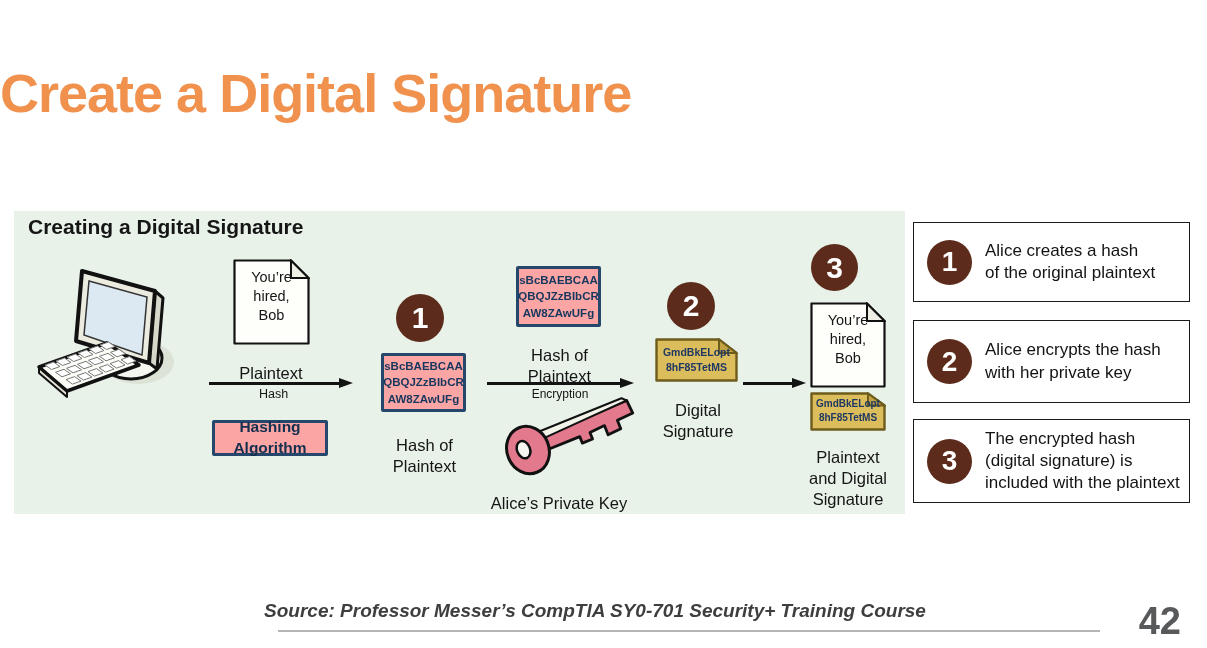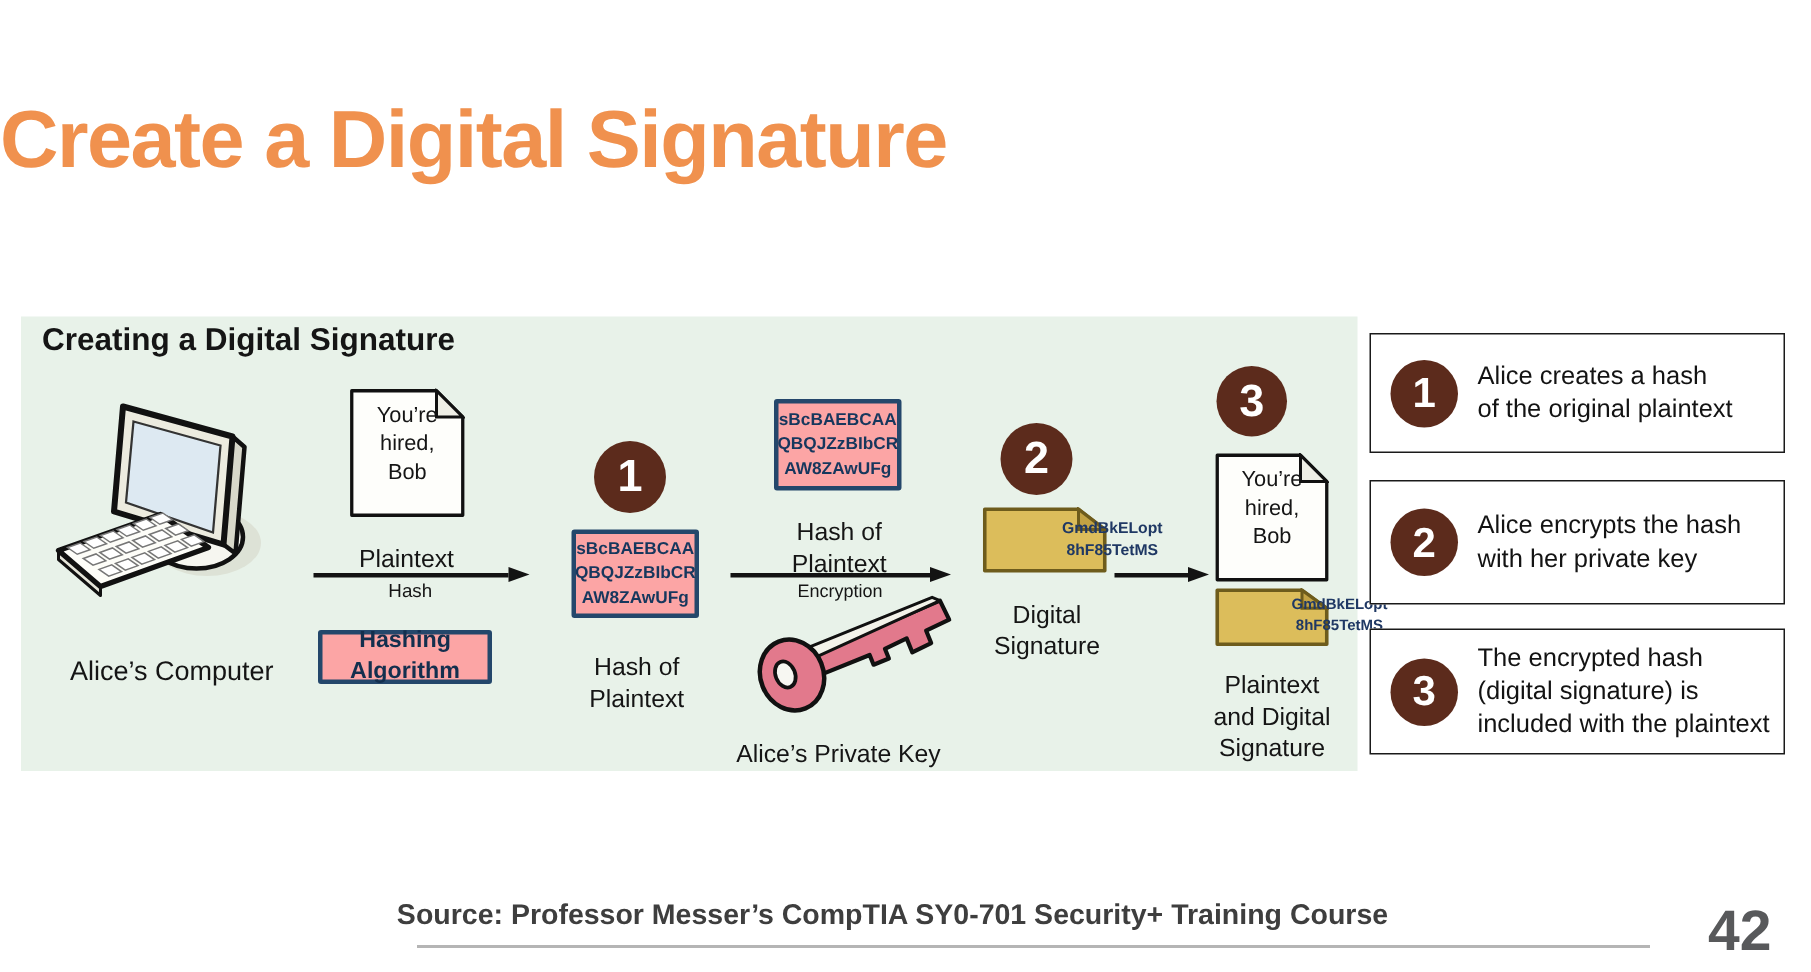--- a/index.html
+++ b/index.html
@@ -26,31 +26,31 @@
   .arrow{position:absolute;height:2.6px;background:#131313;}
   .arrow::after{content:"";position:absolute;right:-14px;top:50%;transform:translateY(-50%);
                 width:0;height:0;border-left:14px solid #131313;
                 border-top:5.5px solid transparent;border-bottom:5.5px solid transparent;}
 
   .docwrap{position:absolute;}
   .docwrap svg{position:absolute;left:0;top:0;}
   .doc-text{position:absolute;left:0;top:9px;width:100%;text-align:center;font-size:14.5px;
             line-height:1.32;color:#151515;white-space:pre-line;}
   .note-text{position:absolute;left:0;top:7px;width:100%;text-align:center;font-size:10.5px;font-weight:bold;
-             color:#1F3864;line-height:1.45;white-space:pre-line;margin-left:45px;}
+             color:#1F3864;line-height:1.45;white-space:pre-line;}
   .note-text.sm{top:5px;font-size:10px;line-height:1.4;}
 
   .callout{position:absolute;left:913px;width:277px;background:#fff;border:1.6px solid #1a1a1a;
            box-sizing:border-box;display:flex;align-items:center;gap:13px;padding-left:13px;}
   .badge2{width:45px;height:45px;border-radius:50%;background:#5C2B1C;color:#fff;flex-shrink:0;
           display:flex;align-items:center;justify-content:center;font-size:28px;font-weight:bold;}
   .callout-text{font-size:17px;line-height:1.3;color:#131313;white-space:pre-line;}
 
   .source{position:absolute;left:90px;top:600px;width:1010px;text-align:center;
-          font-size:19px;font-weight:bold;color:#3E3E3E;}
+          font-size:19px;font-weight:bold;font-style:italic;color:#3E3E3E;}
   .rule{position:absolute;left:278px;top:630px;width:822px;height:2px;background:#b5b5b5;}
   .pagenum{position:absolute;right:26px;top:600px;font-size:38px;font-weight:bold;color:#58595B;}
 </style>
 </head>
 <body>
 
 <div class="slide">
 
   <h1 class="title">Create a Digital Signature</h1>
 
@@ -80,21 +80,20 @@
       <use href="#kkey" x="53.5" y="101.3"></use>
         <use href="#kkey" x="64.5" y="97.3"></use>
         <use href="#kkey" x="75.5" y="93.3"></use>
       <use href="#kkey" x="31" y="120.6"></use>
         <use href="#kkey" x="42" y="116.6"></use>
         <use href="#kkey" x="53" y="112.6"></use>
       <use href="#kkey" x="64" y="108.6"></use>
         <use href="#kkey" x="75" y="104.6"></use>
         <use href="#kkey" x="86" y="100.6"></use>
     </svg>
-    <div class="lbl lbl-lg" style="left:8px;top:210px;width:185px;">Alice’s Computer</div>
 
     <div class="docwrap" style="left:219px;top:48px;width:77px;height:86px;">
       <svg width="77" height="86" viewBox="0 0 77 86">
         <polygon points="1.5,1.5 58,1.5 75.5,19 75.5,84.5 1.5,84.5" fill="#FEFEFB" stroke="#111" stroke-width="2.2" stroke-linejoin="round"></polygon>
         <polygon points="58,1.5 58,19 75.5,19" fill="#efefe6" stroke="#111" stroke-width="2"></polygon>
       </svg>
       <div class="doc-text">You’re
 hired,
 Bob</div>
     </div>

